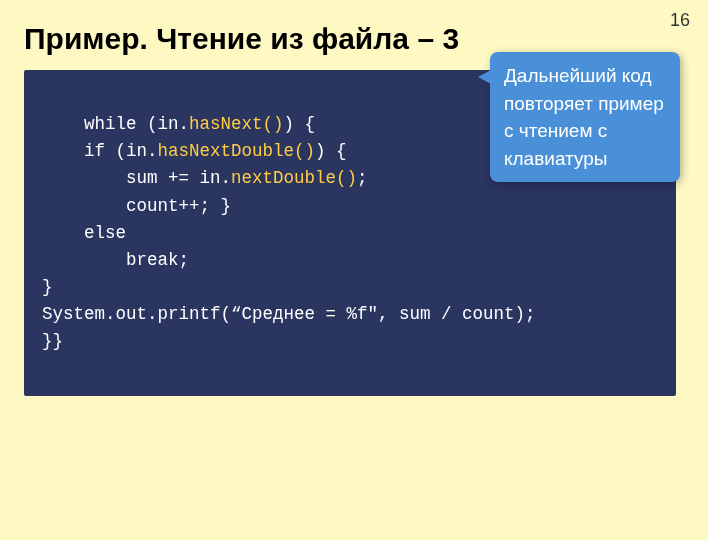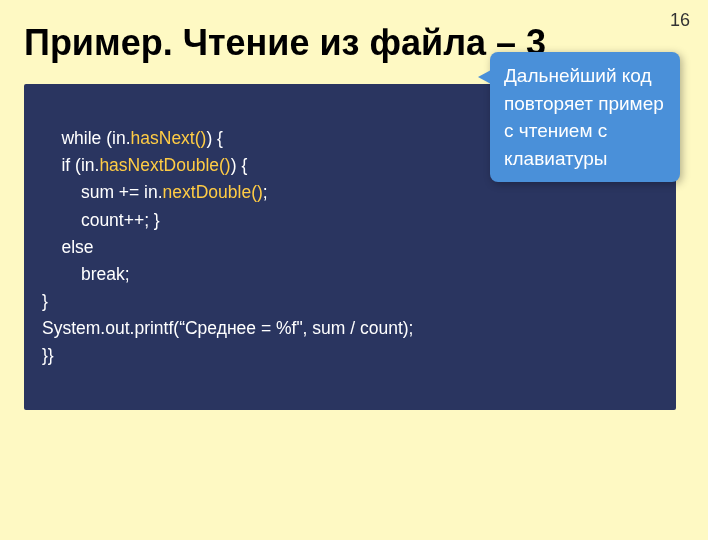--- a/index.html
+++ b/index.html
@@ -24,31 +24,31 @@
     .slide-number {
       position: absolute;
       top: 10px;
       right: 18px;
       font-size: 18px;
       color: #333;
       font-weight: normal;
     }
 
     .slide-title {
-      font-size: 36px;
+      font-size: 30px;
       font-weight: bold;
       color: #000000;
-      margin-bottom: 20px;
+      margin-bottom: 14px;
       margin-top: 4px;
     }
 
     .code-block {
       background: #2a3560;
       color: #ffffff;
-      font-family: Liberation Sans, sans-serif;
+      font-family: Liberation Mono, monospace;
       font-size: 17.5px;
       line-height: 1.55;
       padding: 14px 18px 14px 18px;
       border-radius: 2px;
       white-space: pre;
       width: 100%;
       position: relative;
     }
 
     .kw { color: #ffffff; font-weight: normal; }

